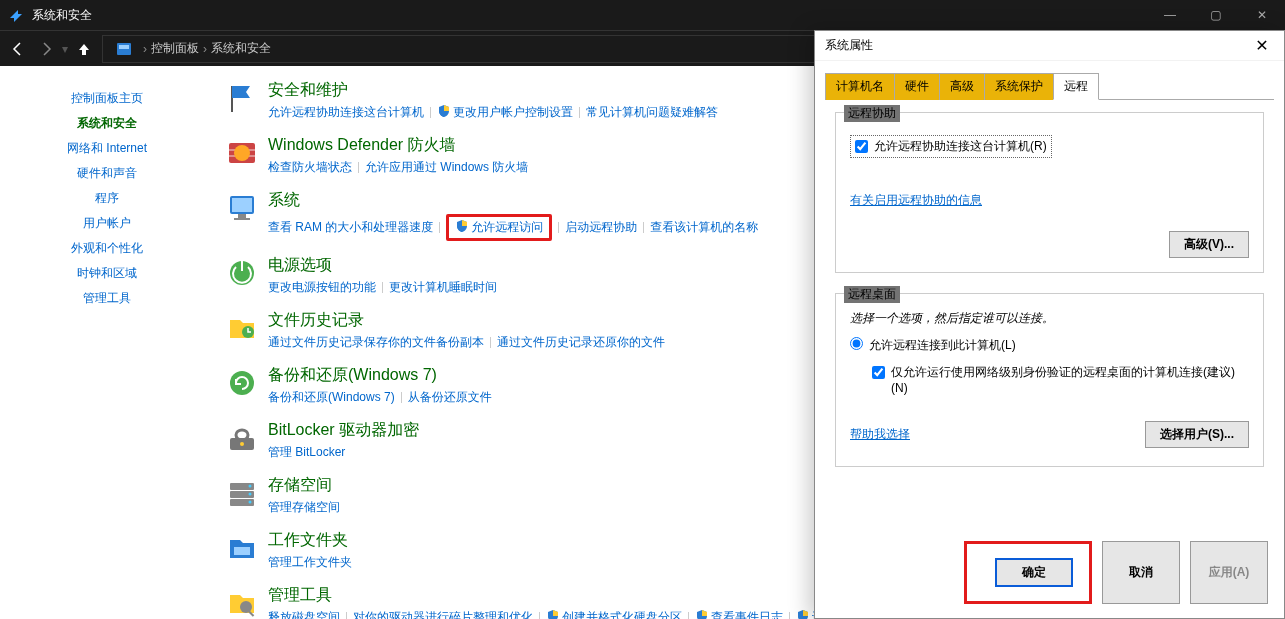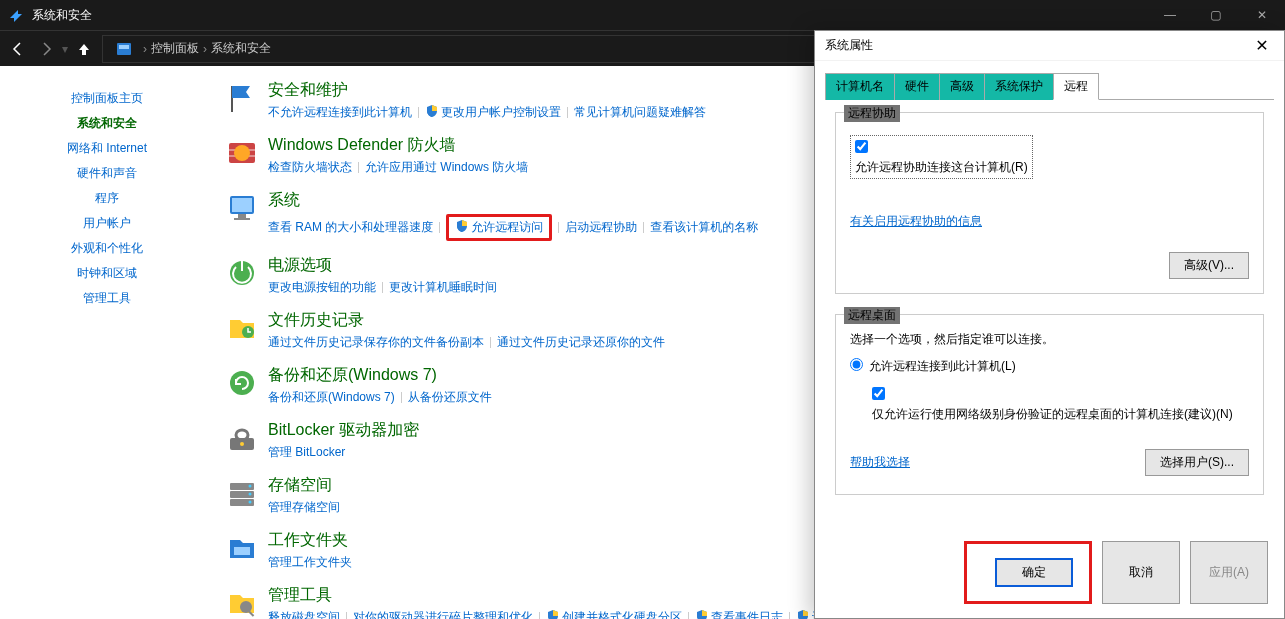--- a/index.html
+++ b/index.html
@@ -37,29 +37,29 @@
 .cat-links .lsep { color: #888; margin: 0 6px; display:inline-block; border-left:1px solid #ccc; height:11px; vertical-align:middle;}
 .shield { display: inline-flex; width: 14px; height: 14px; vertical-align: -2px; margin-right: 2px; }
 .redbox { border: 3px solid #e21b1b; padding: 2px 6px; border-radius: 2px; display:inline-block; }
 
 
 .dialog { position: absolute; top: 30px; right: 0; width: 471px; height: 589px; background: #fff; border: 1px solid #888; box-shadow: -6px 0 20px rgba(0,0,0,.2); display:flex; flex-direction:column;}
 .dialog-title { height: 30px; display: flex; align-items: center; padding: 0 10px; font-size: 12px; border-bottom:1px solid rgba(0,0,0,0.05);}
 .dialog-close { margin-left: auto; width: 24px; height: 24px; display:flex;align-items:center;justify-content:center; cursor:pointer; font-size:16px;}
 .tabs { display: flex; margin: 12px 10px 0 10px; font-size: 12px; }
 .tab { padding: 4px 10px; border: 1px solid #aaa; border-bottom: none; background: #fff; cursor: pointer; margin-right:-1px; position:relative;}
-.tab.inactive { background: #14b8a6; }
+.tab.inactive { background: #eab308; }
 .tab.active { border-bottom: 1px solid #fff; z-index:2; }
 .tabstrip-line { border-top:1px solid #aaa; margin: -1px 10px 0 10px; }
 .fieldset { margin: 12px 20px 8px 20px; border: 1px solid #ccc; padding: 16px 14px 14px 14px; position: relative; font-size:12px;}
 .fieldset .legend { position: absolute; top: -8px; left: 8px; background: #737373; padding: 0 4px; font-size: 12px; }
-.checkbox-row { display: flex; align-items: flex-start; gap: 6px; margin: 6px 0; flex-direction: column; }
+.checkbox-row { display: flex; align-items: flex-start; gap: 6px; margin: 6px 0; }
 .checkbox-row input { margin-top: 2px; }
 .dlg-link { color: #0066cc; text-decoration: underline; cursor: pointer; display:inline-block; margin-top: 28px; }
-.dlg-btn { border: 1px solid #999; background: #e6e6e6; padding: 4px 14px; cursor: pointer; font-size: 12px; min-width:78px; text-align:center;}
+.dlg-btn { border: 1px solid #999; background: #e6e6e6; padding: 4px 14px; cursor: pointer; font-size: 12px; min-width:78px; text-align:center;font-weight:bold;}
 .dlg-btn.emph { border: 2px solid #0a5cd8; }
 .radio-row { display: flex; align-items: flex-start; gap: 6px; margin: 10px 0; }
 .dialog-footer { margin-top: auto; padding: 14px 16px; display: flex; justify-content: flex-end; gap: 10px; }
 .redbox2 { border: 3px solid #e21b1b; padding: 14px 16px 14px 28px; display:inline-block;}
 svg { display:block; }
 </style>
 </head>
 <body>
 
 <div class="titlebar">
@@ -128,21 +128,21 @@
   <div class="content" id="content">
       <div class="category">
         <div class="cat-icon">
           <svg viewBox="0 0 36 36">
             <path d="M8 6 V32" stroke="#555" stroke-width="2"></path>
             <path d="M8 6 H26 L22 12 L26 18 H8 Z" fill="#2a7dd3"></path>
           </svg>
         </div>
         <div class="cat-body">
           <div class="cat-title">安全和维护</div>
-          <div class="cat-links"><a>不允许远程连接到此计算机</a><span class="lsep"></span><span class="shield">
+          <div class="cat-links"><a>允许远程协助连接这台计算机</a><span class="lsep"></span><span class="shield">
               <svg viewBox="0 0 14 14">
                 <path d="M7 1 L12 3 V7 C12 10 9.5 12.5 7 13 C4.5 12.5 2 10 2 7 V3 Z" fill="#2a7dd3"></path>
                 <path d="M7 1 L12 3 V7 L7 7 Z" fill="#ffcc33"></path>
                 <path d="M7 7 L2 7 V3 L7 1 Z" fill="#ffcc33" opacity="0"></path>
                 <path d="M2 7 L7 7 L7 13 C4.5 12.5 2 10 2 7 Z" fill="#2a7dd3"></path>
               </svg>
             </span><a>更改用户帐户控制设置</a><span class="lsep"></span><a>常见计算机问题疑难解答</a></div>
         </div>
       </div>
       <div class="category">
@@ -318,21 +318,21 @@
       <span>允许远程协助连接这台计算机(R)</span>
     </label>
     <div><a class="dlg-link">有关启用远程协助的信息</a></div>
     <div style="text-align:right; margin-top:22px;">
       <button class="dlg-btn">高级(V)...</button>
     </div>
   </div>
 
   <div class="fieldset" style="padding-bottom:18px;">
     <span class="legend">远程桌面</span>
-    <div style="margin-bottom:10px;">选择一个选项，然后指定谁可以连接。</div>
+    <div style="margin-bottom:10px;font-style:italic;">选择一个选项，然后指定谁可以连接。</div>
     <label class="radio-row">
       <input type="radio" name="rd" id="rd-allow" checked="" style="">
       <span>允许远程连接到此计算机(L)</span>
     </label>
     <label class="checkbox-row" style="margin-left:22px;">
       <input type="checkbox" id="nla-check" checked="" style="">
       <span>仅允许运行使用网络级别身份验证的远程桌面的计算机连接(建议)(N)</span>
     </label>
     <div style="display:flex; align-items:center; margin-top:26px;">
       <a class="dlg-link" style="margin-top:0;">帮助我选择</a>

